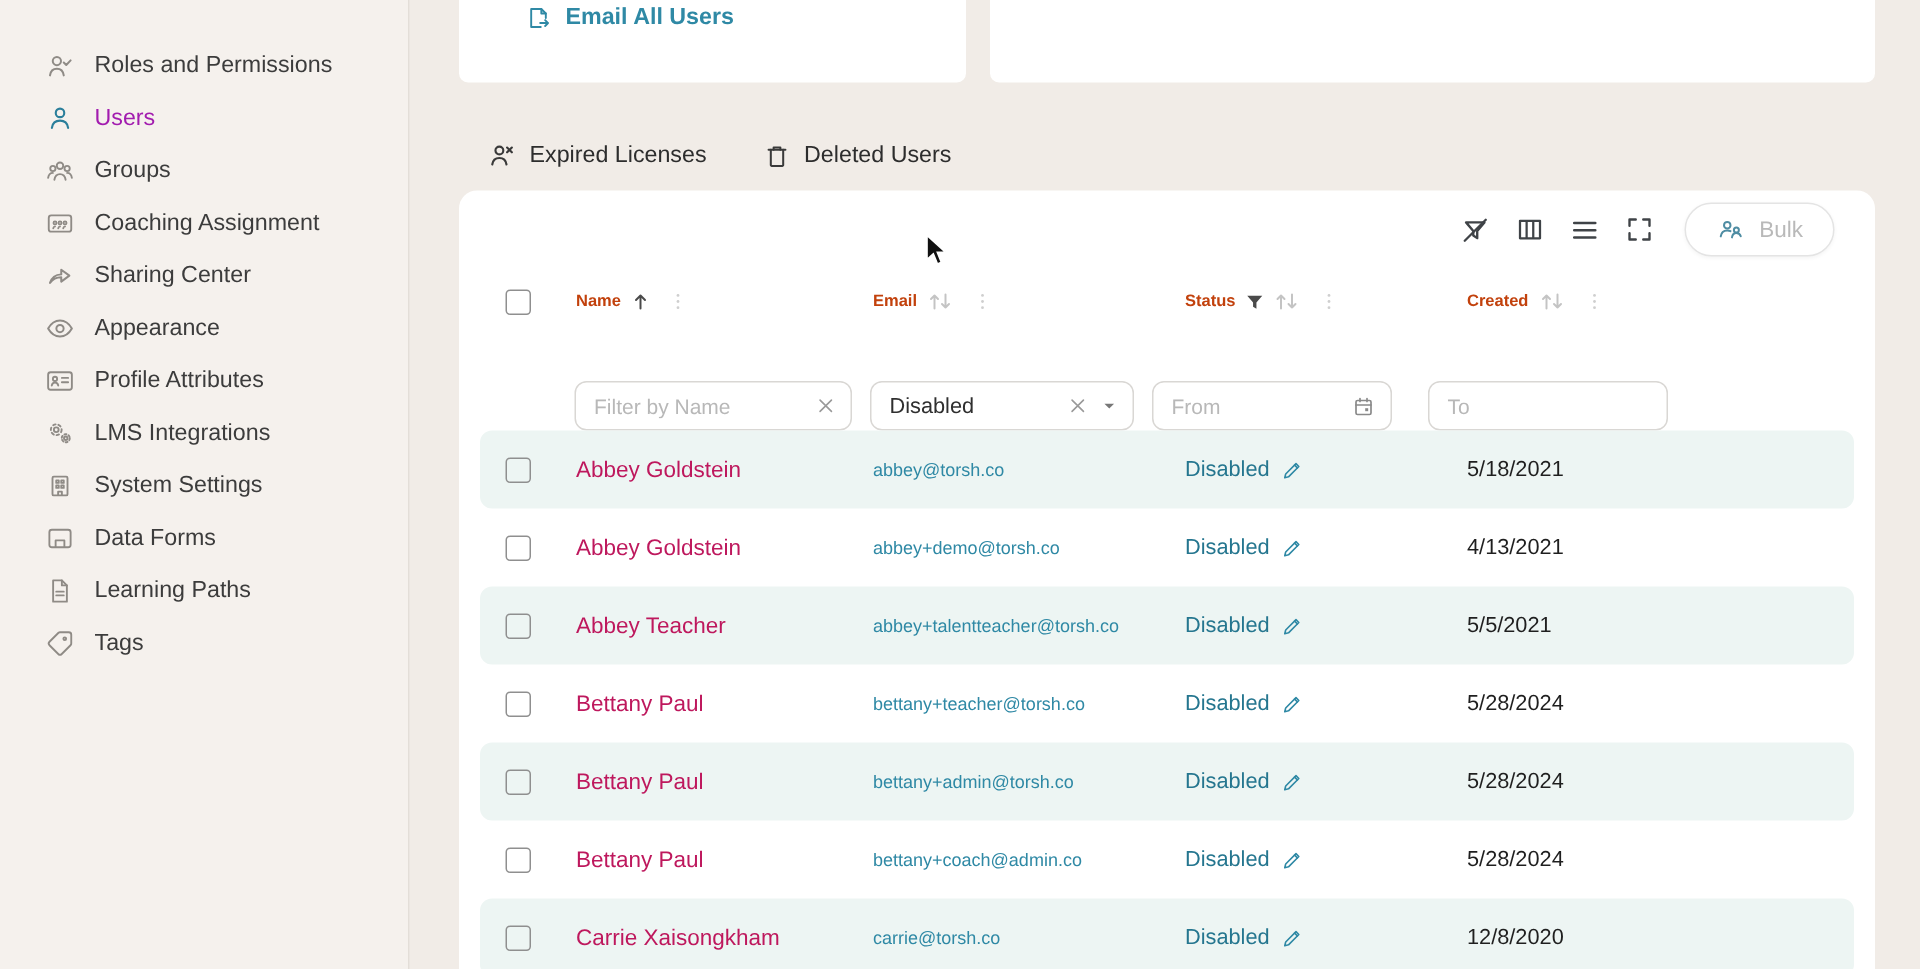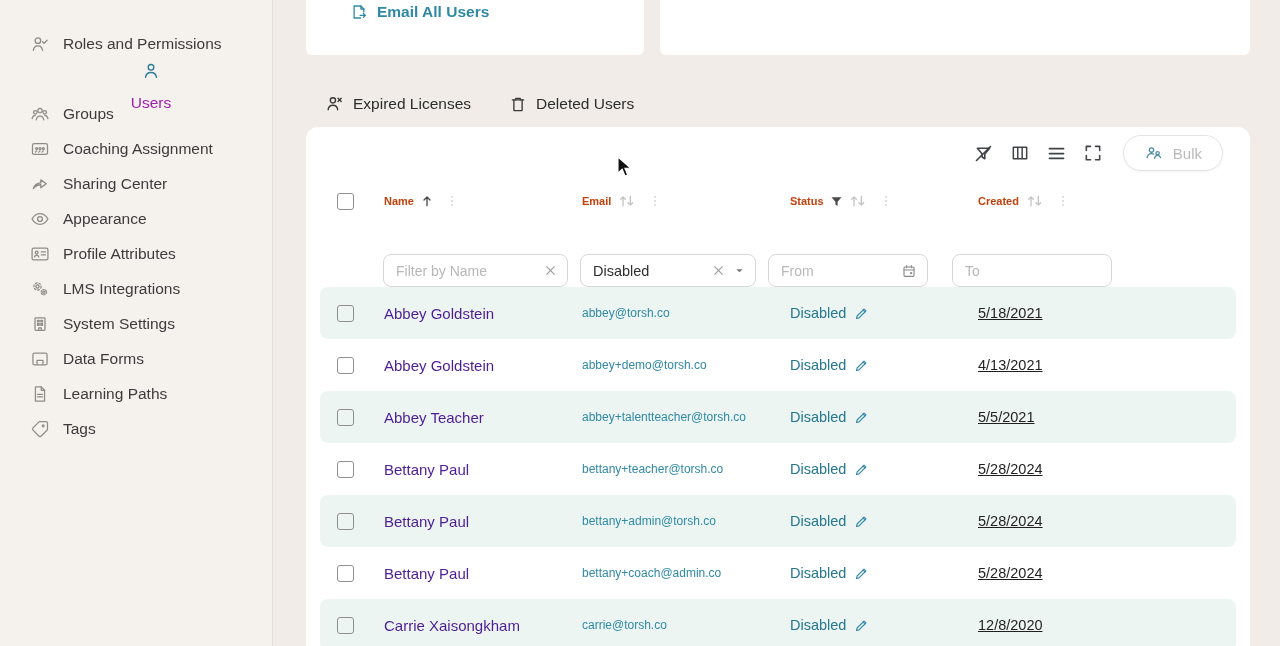--- a/index.html
+++ b/index.html
@@ -26,21 +26,21 @@
     width:30px; height:30px; border-radius:50%; background:#fbf9f7;
     border:1px solid #eae5e0; box-shadow:0 1px 3px rgba(0,0,0,.08);
     display:flex; align-items:center; justify-content:center; cursor:pointer; color:#9a948e;
   }
   .nav { padding-top:26px; }
   .nav-item {
     height:35px; display:flex; align-items:center; gap:13px;
     padding-left:30px; cursor:pointer; font-size:15.5px; color:#3c3c3c;
   }
   .nav-item .nicon { width:20px; height:20px; flex:0 0 20px; color:#8f8b86; }
-  .nav-item.active { color:#a21caf;flex-direction:column; }
+  .nav-item.active { color:#a21caf; }
   .nav-item.active .nicon { color:#2b7f9b; }
 
   
   .main { position:absolute; left:274px; top:0; width:1006px; height:646px; }
   .topcard { position:absolute; background:#fff; top:0; height:55px; border-radius:0 0 6px 6px;font-weight:bold; }
   .topcard-1 { left:32px; width:338px; }
   .topcard-2 { left:386px; width:590px; }
   .email-all {
     position:absolute; left:44px; top:3px; display:flex; align-items:center; gap:9px;
     color:#2f89a5; font-size:15.5px; cursor:pointer;
@@ -108,23 +108,23 @@
   .w-from { width:160px; margin-left:12px; }
   .w-to { width:160px; margin-left:12px; }
   .cal { color:#8a8a8a; cursor:pointer; margin-left:6px; }
 
   .trow { position:relative; height:52px; display:flex; align-items:center; }
   .trow.striped::before {
     content:""; position:absolute; left:14px; right:14px; top:0; bottom:0;
     background:#edf5f3; border-radius:8px;
   }
   .trow .cell { position:relative; z-index:1; }
-  .name-text { font-size:15px; color:#4c1d95; }
+  .name-text { font-size:15px; color:#be185d; }
   .email-link { font-size:12px; color:#2f89a5; cursor:pointer; }
-  .date-text { font-size:14.5px; color:#1f1f1f;text-decoration:underline; }
+  .date-text { font-size:14.5px; color:#1f1f1f; }
   .status-wrap { display:flex; align-items:center; gap:8px; color:#25768f; font-size:14.5px; }
   .pencil { color:#2f89a5; cursor:pointer; }
 
   .checkbox {
     width:17px; height:17px; border:1.6px solid #8f8f8f; border-radius:3px;
     background:transparent; cursor:pointer;
   }
 
   .cursor { position:absolute; left:617px; top:156px; z-index:50; pointer-events:none; }
 </style>

